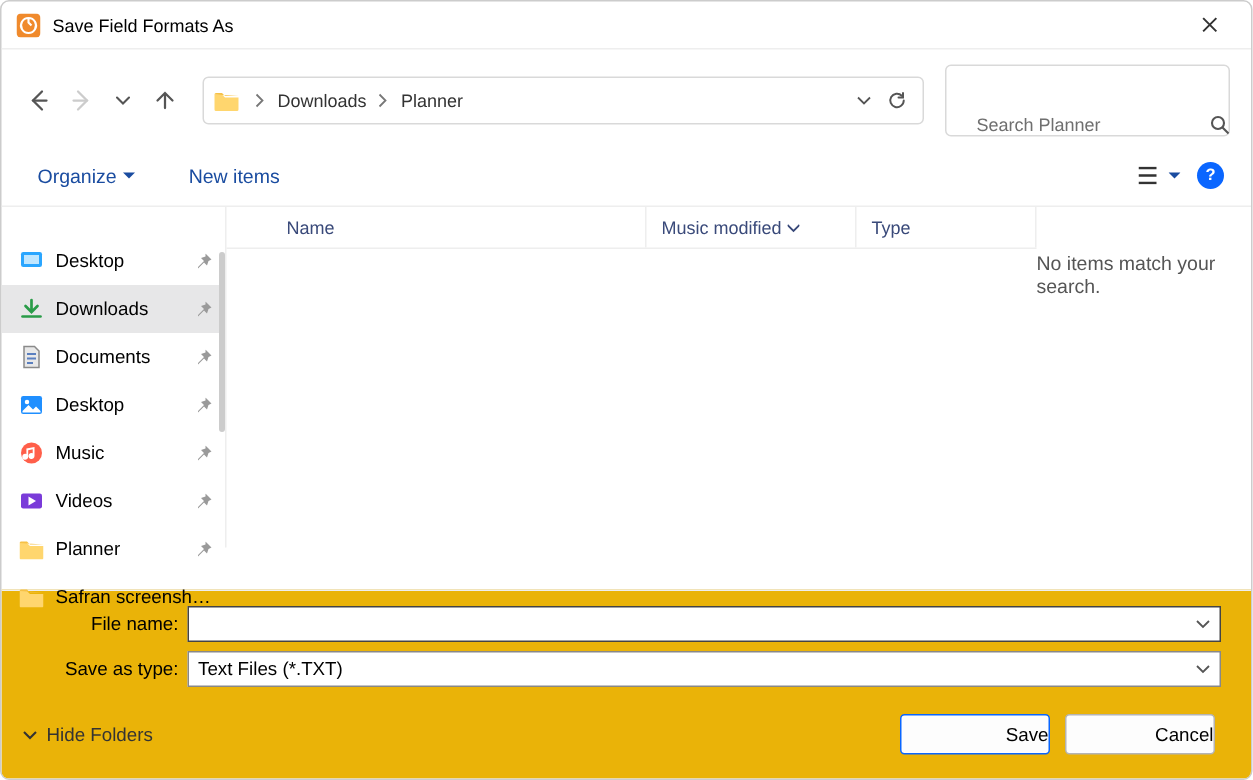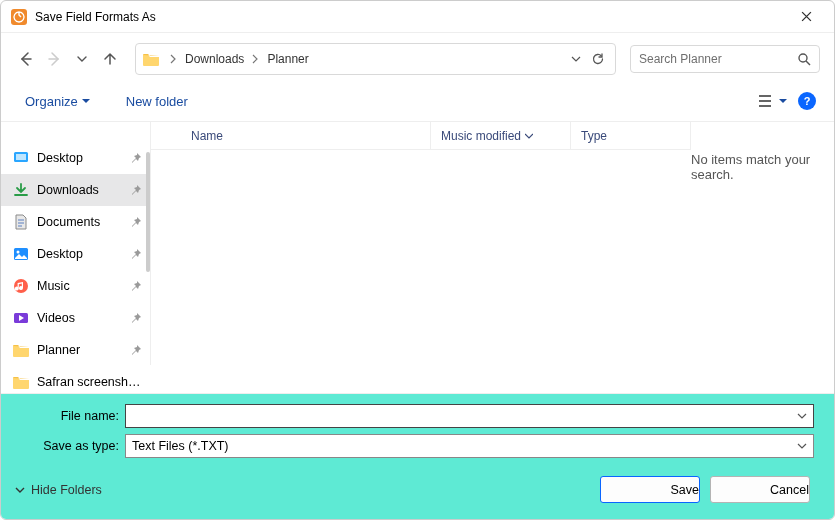--- a/index.html
+++ b/index.html
@@ -14,21 +14,21 @@
 .navbtn { width: 22px; height: 24px; display: flex; align-items: center; justify-content: center; color: #555; cursor: pointer; }
 .navbtn.disabled { color: #bbb; cursor: default; }
 
 .addressbar { flex: 1; border: 1px solid #d9d9d9; border-radius: 4px; height: 32px; display: flex; align-items: center; padding: 0 6px; margin: 0 8px; }
 .addressbar .folder-icon { width: 18px; margin-right: 8px; }
 .crumb { color: #333; padding: 2px 6px; cursor: pointer; }
 .crumb-sep { color: #777; margin: 0 2px; }
 .addressbar .spacer { flex: 1; }
 .addr-end { display: flex; align-items: center; gap: 10px; padding-right: 4px; }
 
-.searchbox { width: 190px; height: 28px; border: 1px solid #d9d9d9; border-radius: 4px; display: flex; align-items: center; padding: 0 8px; color: #666; }
+.searchbox { width: 190px; height: 48px; border: 1px solid #d9d9d9; border-radius: 4px; display: flex; align-items: flex-end; padding: 0 20px; color: #666; }
 .searchbox input { flex: 1; border: none; outline: none; font-size: 12px; color: #333; }
 .searchbox input::placeholder { color: #6f6f6f; }
 
 .toolbar { display: flex; align-items: center; padding: 4px 18px 8px 18px; border-bottom: 1px solid #eee; }
 .tlink { color: #1a4ca0; font-size: 13px; padding: 4px 6px; cursor: pointer; display: flex; align-items: center; gap: 4px; }
 .toolbar .spacer { flex: 1; }
 .viewbtn { width: 30px; height: 24px; display: flex; align-items: center; justify-content: center; cursor: pointer; }
 .helpbtn { width: 18px; height: 18px; border-radius: 50%; background: #0a66ff; color: #fff; display: flex; align-items: center; justify-content: center; font-size: 11px; font-weight: bold; margin-left: 10px; cursor: pointer; }
 
 .mainsplit { display: flex; flex: 1; min-height: 0; }
@@ -44,21 +44,21 @@
 
 .listarea { flex: 1; display: flex; flex-direction: row; }
 .listhdr { display: flex; height: 28px; align-items: center; border-bottom: 1px solid #eee; color: #3a4a7a; font-size: 12px; }
 .col { padding: 0 10px; border-right: 1px solid #eee; height: 100%; display: flex; align-items: center; gap: 4px; }
 .col.name { width: 280px; padding-left: 40px; }
 .col.date { width: 140px; }
 .col.type { width: 120px; }
 .col.size { flex: 1; border-right: none; }
 .empty { flex: 1; color: #555; text-align: left; padding-top: 30px; font-size: 13px; }
 
-.bottom { border-top: 1px solid #eee; background: #5eead4; padding: 10px 10px 10px 0; margin-top: 28px; }
+.bottom { border-top: 1px solid #eee; background: #eab308; padding: 10px 10px 10px 0; margin-top: 28px; }
 .frow { display: flex; align-items: center; margin-bottom: 6px; }
 .flabel { width: 124px; text-align: right; padding-right: 6px; font-size: 12.5px; }
 .finput { flex: 1; height: 24px; border: 1px solid #888; display: flex; align-items: center; padding: 0 6px; font-size: 12.5px; background: #fff; margin-right: 10px; }
 .finput.file { border: 1px solid #444; }
 .combo-caret { margin-left: auto; color: #555; }
 
 .actionrow { display: flex; align-items: center; padding: 12px 14px 6px 14px; }
 .hidef { display: flex; align-items: center; gap: 6px; color: #333; cursor: pointer; font-size: 12.5px; }
 .actionrow .spacer { flex: 1; }
 .btn { width: 100px; height: 27px; border: 1px solid #b4b4b4; background: #fdfdfd; border-radius: 3px; font-size: 12.5px; cursor: pointer; margin-left: 10px; display: flex; align-items: center; justify-content: flex-end; }
@@ -155,21 +155,21 @@
 </div>
 
 <div class="toolbar">
   <div class="tlink">
     <span>Organize</span>
     <svg width="8" height="8" viewBox="0 0 8 8">
         <path d="M0 2 L4 6 L8 2 Z" fill="#1a4ca0"></path>
       </svg>
   </div>
   <div class="tlink" style="margin-left:24px;">
-    <span>New folder</span>
+    <span>New items</span>
   </div>
   <div class="spacer"></div>
   <div class="viewbtn">
     <svg width="16" height="12" viewBox="0 0 16 12">
         <path d="M0 1 h12 M0 6 h12 M0 11 h12" stroke="#333" stroke-width="1.6"></path>
       </svg>
     <svg width="8" height="8" viewBox="0 0 8 8" style="margin-left:4px">
         <path d="M0 2 L4 6 L8 2 Z" fill="#1a4ca0"></path>
       </svg>
   </div>

